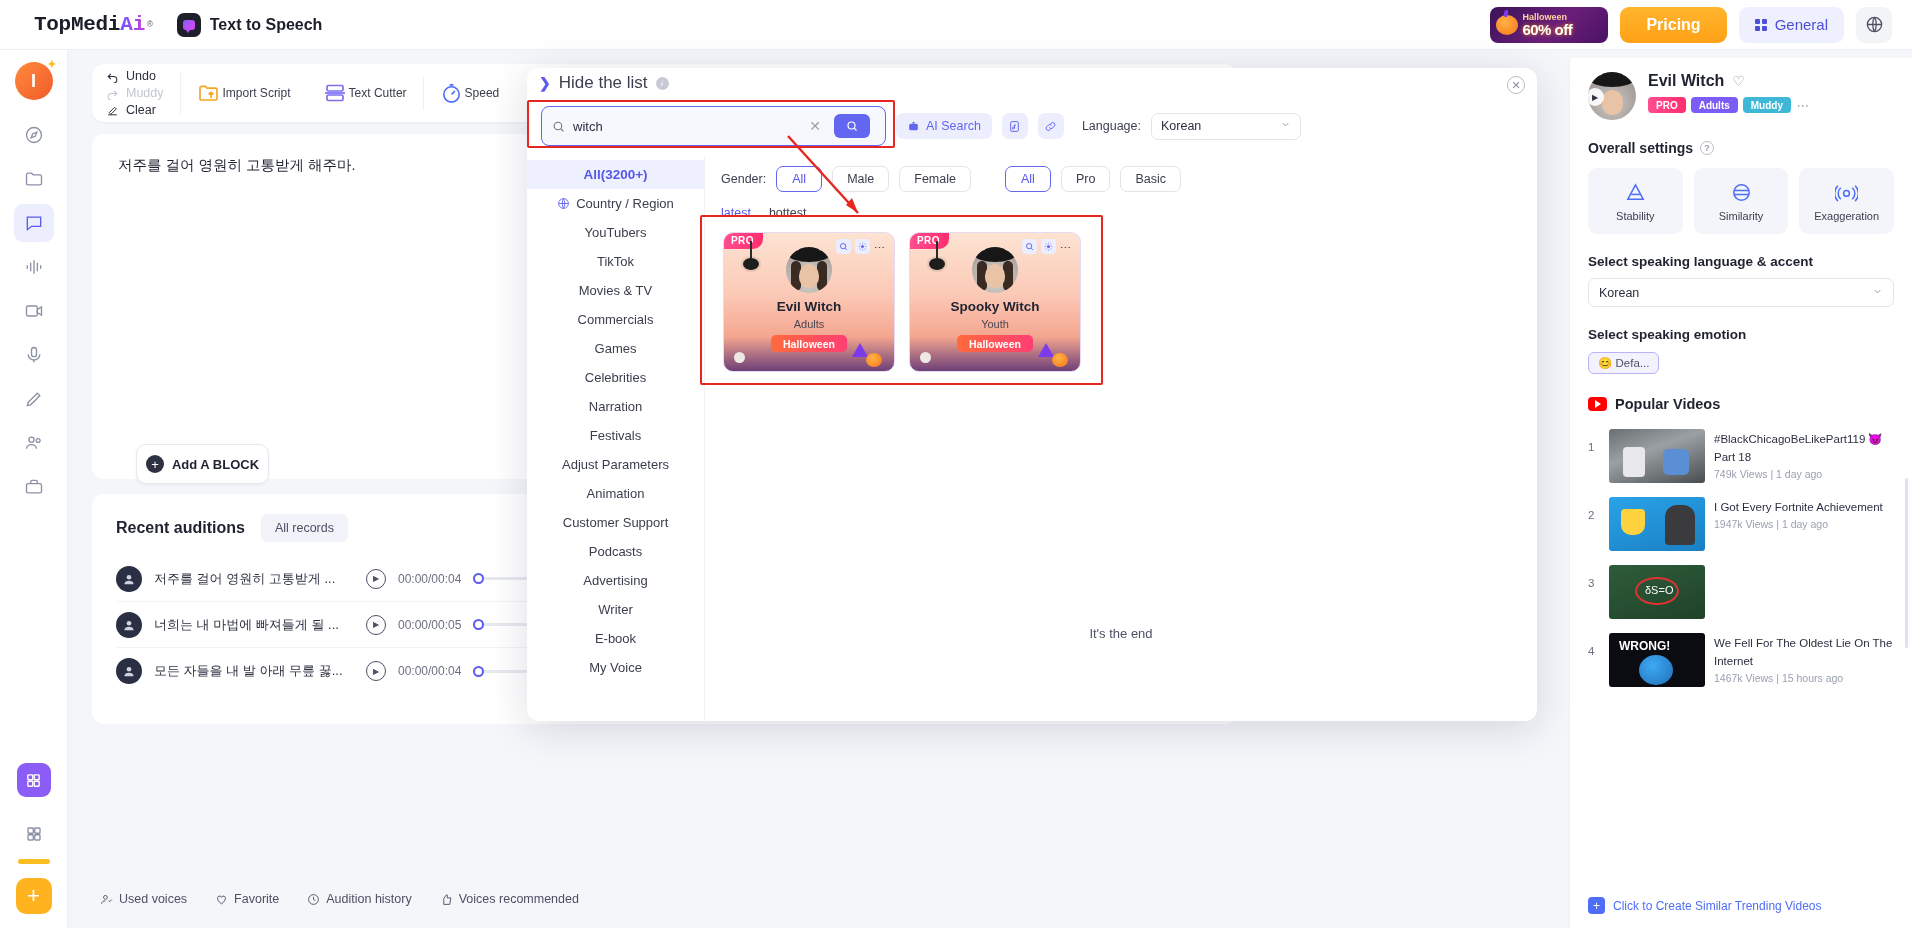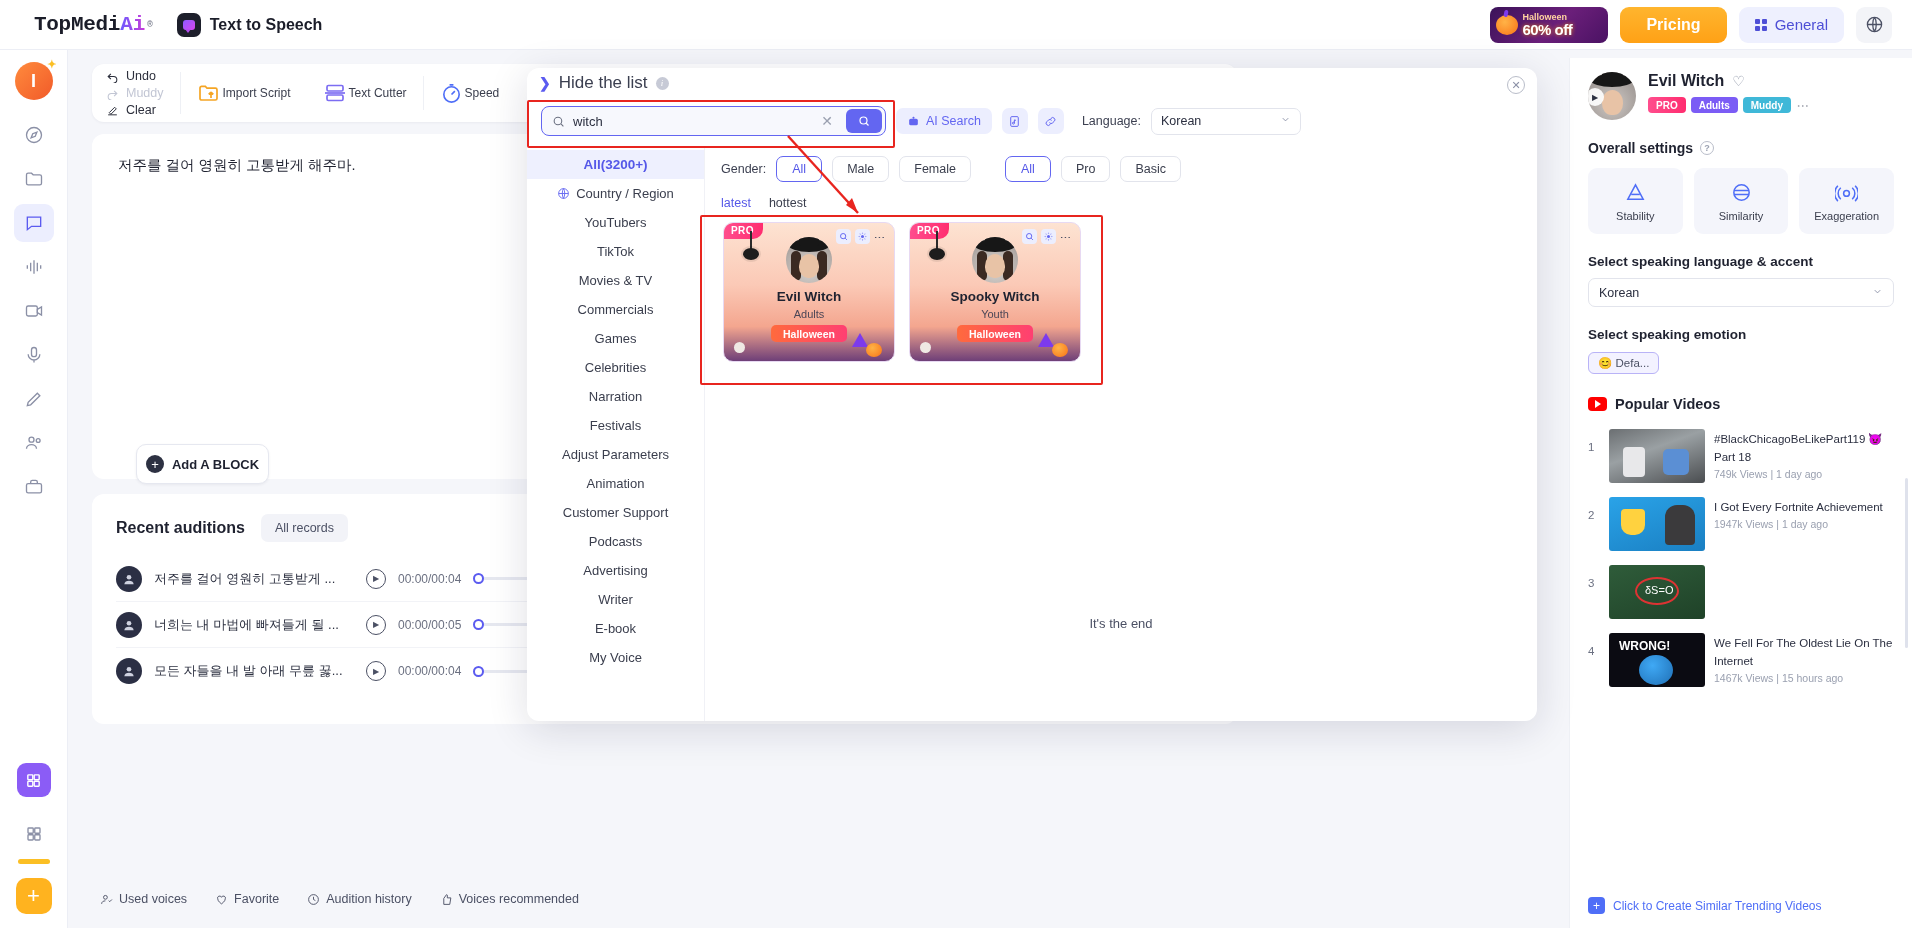--- a/index.html
+++ b/index.html
@@ -176,22 +176,22 @@
   .hide-label { font-size:17px; color:#3b3f50; cursor:pointer; }
   .info-i { width:13px;height:13px;border-radius:50%;background:#c7cad6;color:#fff;
      font-size:9px;font-style:italic;display:flex;align-items:center;justify-content:center;
      font-family:"Liberation Serif",serif; }
   .modal-close { position:absolute; right:12px; top:8px; width:18px;height:18px;border-radius:50%;
      border:1.3px solid #b9bdc9; color:#8b90a6; font-size:11px; display:flex;align-items:center;
      justify-content:center; cursor:pointer; }
 
   .search-row { display:flex; align-items:center; gap:10px; padding: 8px 14px 10px 14px; }
   .search-box {
-    flex: 0 0 345px; height:30px; border:1.4px solid #6366f1; border-radius:8px;
-    background:#f7f8fd; display:flex; align-items:center; padding: 0 3px 0 10px; gap:8px;
+    flex: 0 0 345px; height:40px; border:1.4px solid #6366f1; border-radius:8px;
+    background:#f7f8fd; display:flex; align-items:center; padding: 0 15px 0 10px; gap:8px;
   }
   .search-box input { flex:1; border:none; outline:none; background:transparent; font-size:13px;
      color:#2b2f40; font-family:"Liberation Sans",sans-serif; }
   .clear-x { color:#9aa0b0; font-size:14px; cursor:pointer; padding: 0 5px; }
   .go-btn { width:36px; height:24px; border-radius:6px; background:#6366f1; color:#fff;
      display:flex; align-items:center; justify-content:center; cursor:pointer; }
   .ai-search { height:26px; padding:4px 11px; border-radius:7px; background:#eceefe;
      display:flex; align-items:center; gap:6px; font-size:12.5px; color:#6366f1; cursor:pointer; }
   .sq-btn { width:26px;height:26px;border-radius:7px;background:#eceefe;display:flex;
      align-items:center;justify-content:center;color:#6366f1;cursor:pointer; }

